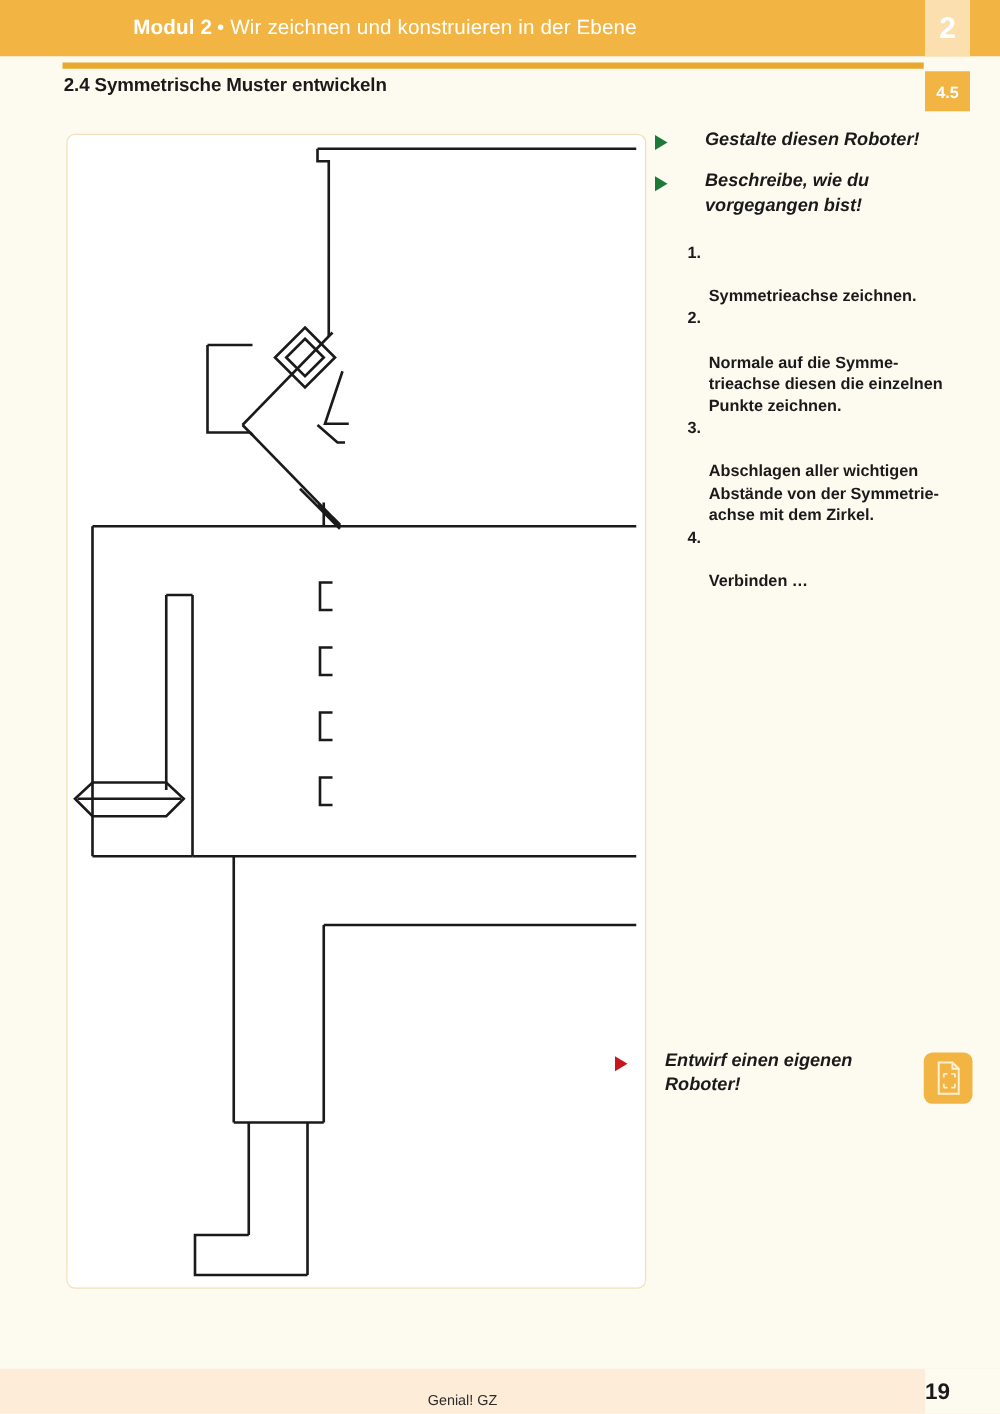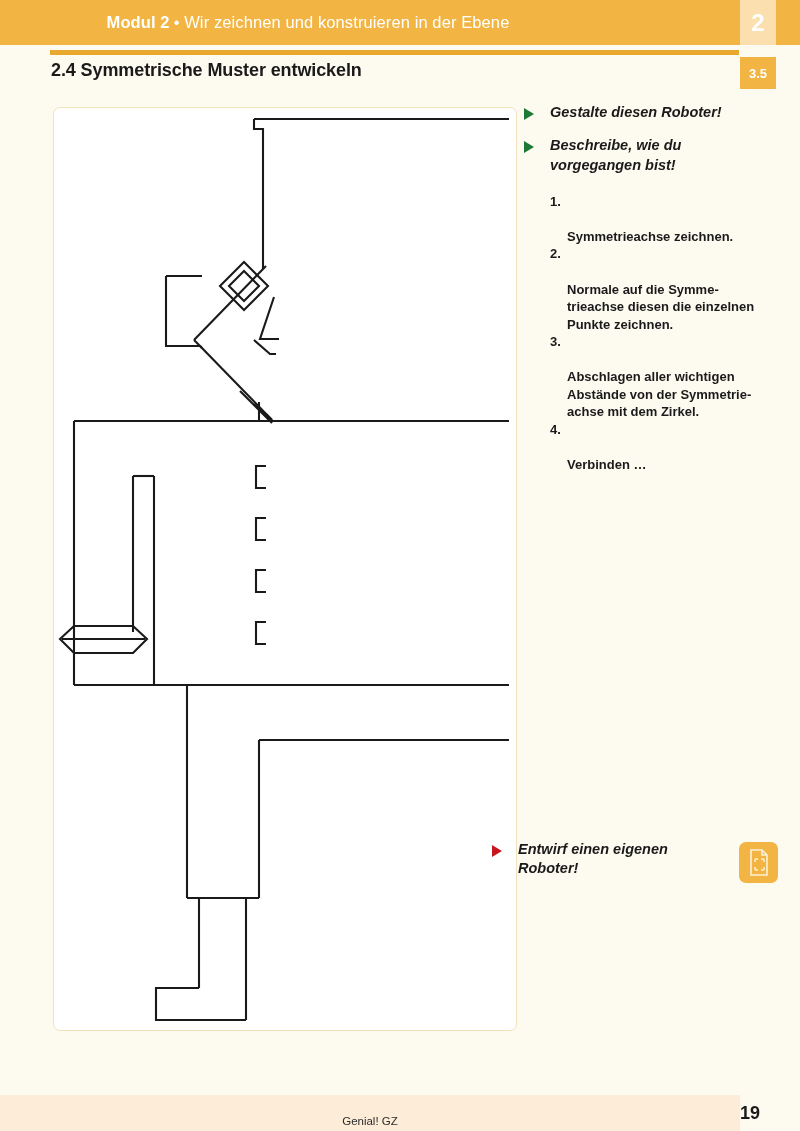--- a/index.html
+++ b/index.html
@@ -57,21 +57,21 @@
   
   .rule {
     position: absolute;
     left: 50px; top: 50px;
     width: 689px; height: 5px;
     background: #e8a92e;
   }
   .section-title {
     position: absolute;
     left: 51px; top: 60px;
-    font-size: 18px;
+    font-size: 15px;
     font-weight: bold;
     color: #1a1a1a;
     letter-spacing: -0.1px;
   }
   .section-tab {
     position: absolute;
     left: 740px; top: 57px;
     width: 36px; height: 32px;
     background: #f2b543;
     color: #ffffff;
@@ -99,21 +99,21 @@
   }
 
   
   .task-col {
     position: absolute;
     left: 524px; top: 103px;
     width: 250px;
   }
   .task {
     position: relative;
-    padding-left: 26px;
+    padding-left: 40px;
     margin-bottom: 14px;
   }
   .bullet {
     position: absolute;
     left: 0; top: 5px;
     width: 0; height: 0;
     border-left: 10px solid #1d7a36;
     border-top: 6.5px solid transparent;
     border-bottom: 6.5px solid transparent;
   }
@@ -204,21 +204,21 @@
 
 <div class="header-bar"></div>
 <div class="header-title">
   <span class="mod">Modul 2</span>
   <span class="rest">• Wir zeichnen und konstruieren in der Ebene</span>
 </div>
 <div class="module-tab">2</div>
 
 <div class="rule"></div>
 <div class="section-title">2.4 Symmetrische Muster entwickeln</div>
-<div class="section-tab">3.5</div>
+<div class="section-tab">4.5</div>
 
 <div class="drawing-frame">
   <svg width="462" height="921" viewBox="0 0 462 921">
     <g fill="none" stroke="#1a1a1a" stroke-width="2.1" stroke-linecap="butt" stroke-linejoin="miter">
 
       <path d="M 200 11 L 455 11"></path>
 
       <path d="M 200 11 L 200 21 L 209 21 L 209 161"></path>
 
       <path d="M 212 158 L 140 232"></path>

